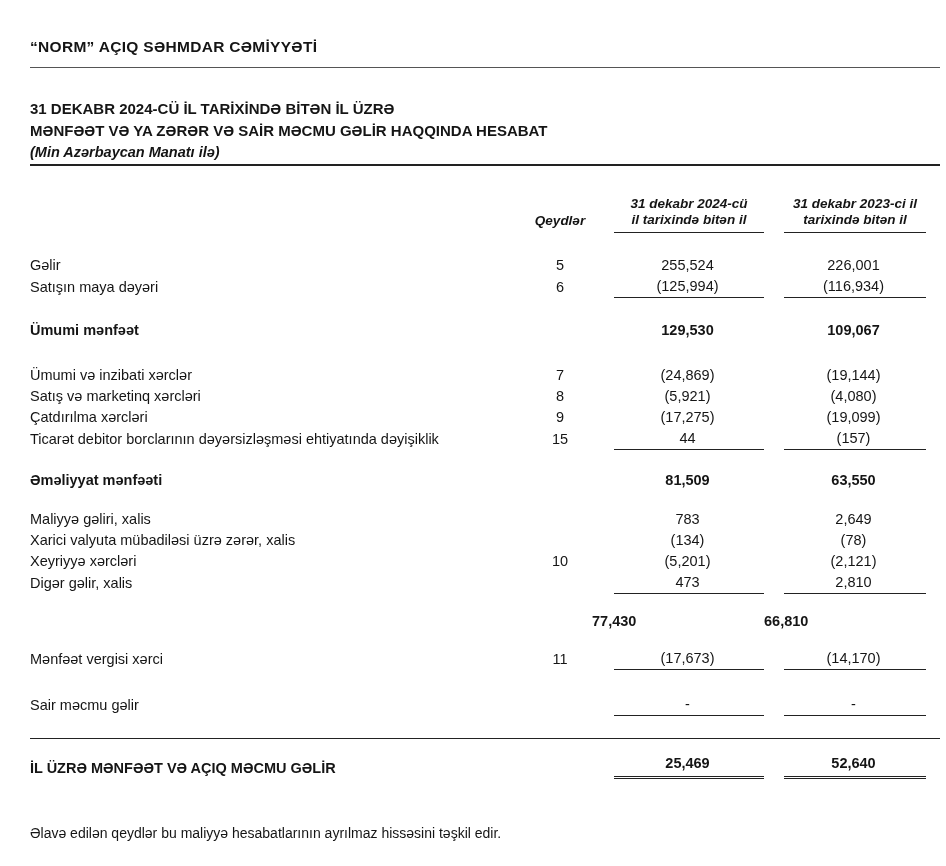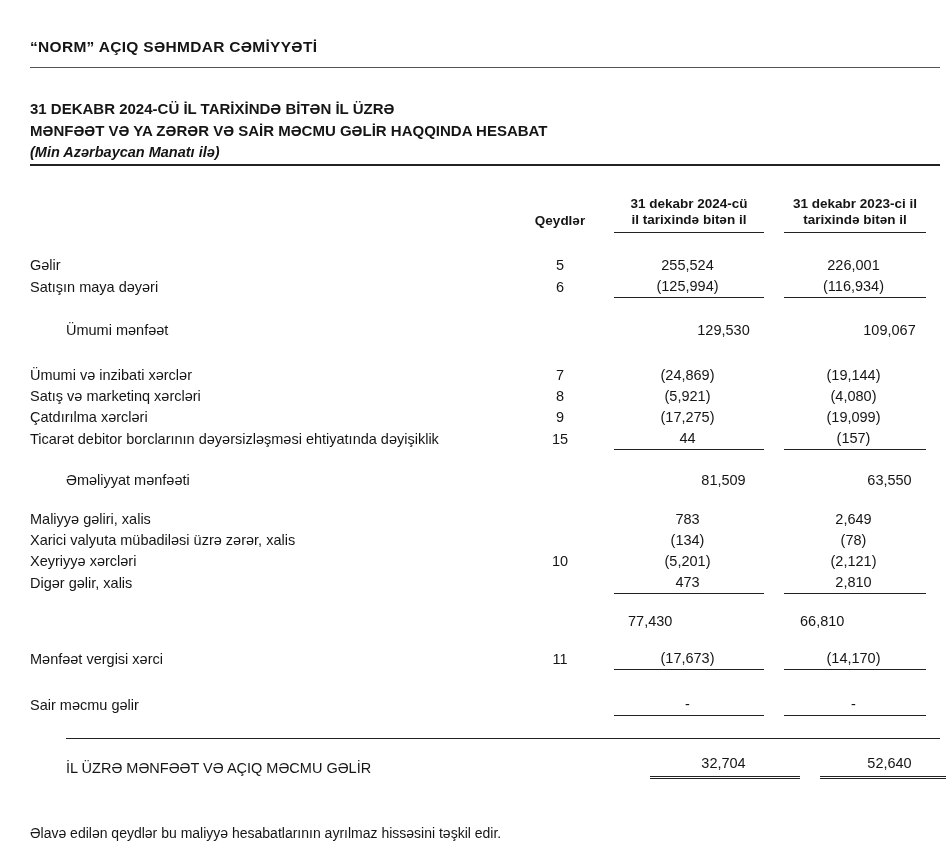--- a/index.html
+++ b/index.html
@@ -32,27 +32,28 @@
     display:grid;
     grid-template-columns:498px 64px 22px 150px 20px 142px;
     align-items:end;
   }
   .thead { margin-top:30px; font-size:13.5px; }
   .th {
     font-weight:bold;
     text-align:center;
     line-height:16px;
     white-space:pre-line;
+    font-style:italic;
   }
   .th.year { border-bottom:1px solid #222; padding-bottom:4px; }
   .th.note { padding-bottom:4px; }
 
   .rows { margin-top:22px; }
   .trow { font-size:14.5px; line-height:21px; }
-  .trow.bold { font-weight:normal;margin-left:36px; }
+  .trow.bold { font-weight:bold; }
   .trow.rule-above { border-top:1px solid #222; padding-top:13px; line-height:22px; }
   .cell-note { text-align:center; }
   .cell-num { text-align:center; padding-right:3px; }
   .cell-num.u  { border-bottom:1px solid #222; }
   .cell-num.uu { border-bottom:3px double #222; padding-bottom:2px; }
   .spacer { width:100%; }
 
   .footer { margin-top:46px; font-size:14px; }
 </style>
 </head>
@@ -211,21 +212,21 @@
     <div></div>
     <div class="cell-num u">-</div>
     <div></div>
     <div class="cell-num u">-</div>
   </div>
 <div class="spacer" style="height: 22px;"></div>
   <div class="trow bold rule-above">
     <div class="cell-label">İL ÜZRƏ MƏNFƏƏT VƏ AÇIQ MƏCMU GƏLİR</div>
     <div class="cell-note"></div>
     <div></div>
-    <div class="cell-num uu">32,704</div>
+    <div class="cell-num uu">25,469</div>
     <div></div>
     <div class="cell-num uu">52,640</div>
   </div>
 </div>
 
   <div class="footer">Əlavə edilən qeydlər bu maliyyə hesabatlarının ayrılmaz hissəsini təşkil edir.</div>
 
 </div>
 
 </body></html>

